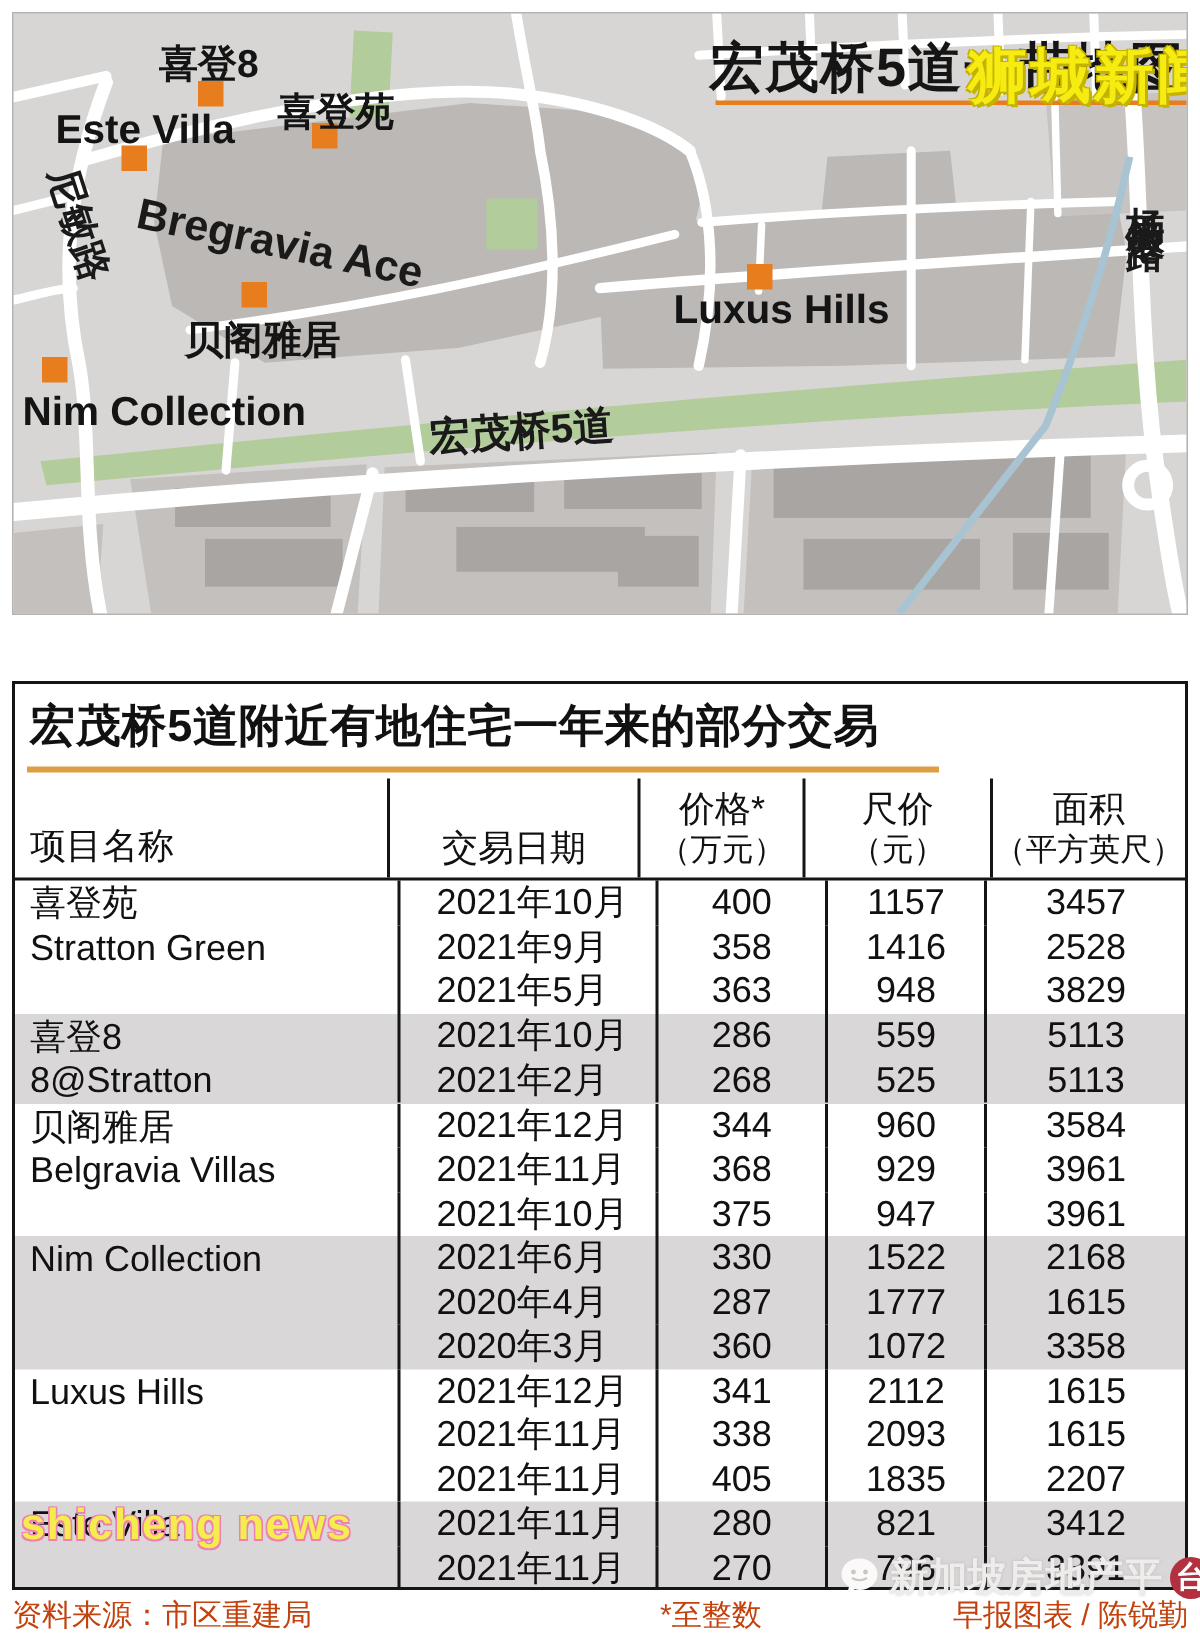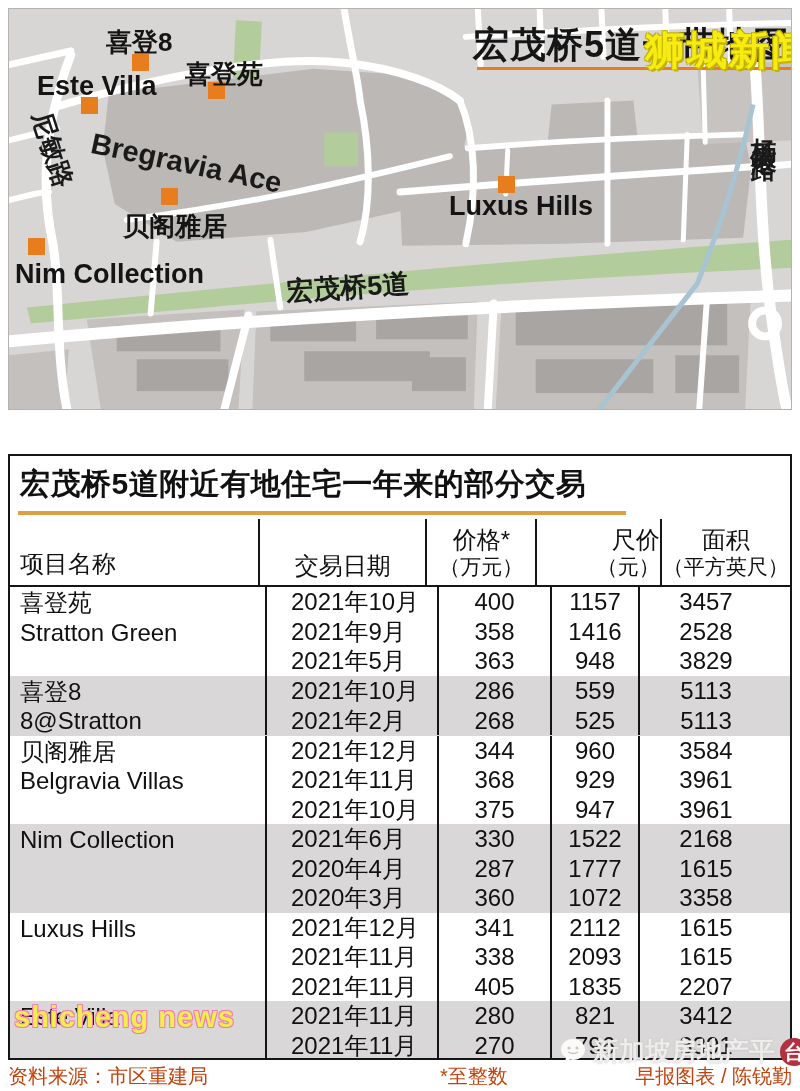--- a/index.html
+++ b/index.html
@@ -27,33 +27,33 @@
   .tbl-title{margin:8px 0 0 10px;font-size:30px;font-weight:bold;letter-spacing:0.5px;white-space:nowrap;}
   .tbl-underline{margin:6px 0 0 8px;width:608px;height:4px;background:#dd9e44;}
   .thead{display:flex;height:66px;margin-top:4px;border-bottom:2px solid #151515;}
   .th{box-sizing:border-box;border-left:2px solid #151515;display:flex;flex-direction:column;
       justify-content:flex-end;padding-bottom:5px;text-align:center;}
   .th .h1{font-size:24px;line-height:28px;}
   .th .h2{font-size:21px;line-height:26px;}
   .th-project{width:255px;border-left:none;text-align:left;padding-left:10px;font-size:24px;}
   .th-date{width:172px;font-size:24px;}
   .th-price{width:113px;}
-  .th-psf{width:128px;text-align:right;}
+  .th-psf{width:128px;}
   .th-area{width:134px;}
   .tbody{display:flex;flex-direction:column;}
   .g{display:flex;}
   .g.shaded{background:#d9d7d7;}
   .proj{width:255px;box-sizing:border-box;padding:1px 0 0 10px;font-size:24px;}
   .proj .l{display:block;height:29.5px;line-height:29.5px;white-space:nowrap;}
   .rows{flex:1;display:flex;flex-direction:column;justify-content:center;}
   .tr{display:flex;height:29.5px;}
   .td{box-sizing:border-box;border-left:2px solid #151515;font-size:24px;line-height:29.5px;}
   .td-date{width:172px;padding-left:24px;}
   .td-price{width:113px;text-align:center;}
-  .td-psf{width:88px;text-align:center;}
+  .td-psf{width:106px;text-align:center;}
   .td-area{width:134px;text-align:center;}
 
   
   .footer{position:absolute;left:8px;top:1063px;width:784px;height:26px;font-size:20px;color:#c2410c;}
   .f-src{position:absolute;left:0;top:0;white-space:nowrap;}
   .f-note{position:absolute;left:432px;top:0;white-space:nowrap;}
   .f-cred{position:absolute;right:0;top:0;white-space:nowrap;}
 
   
   .wm-sg{position:absolute;left:558px;top:1034px;display:flex;align-items:center;gap:5px;

